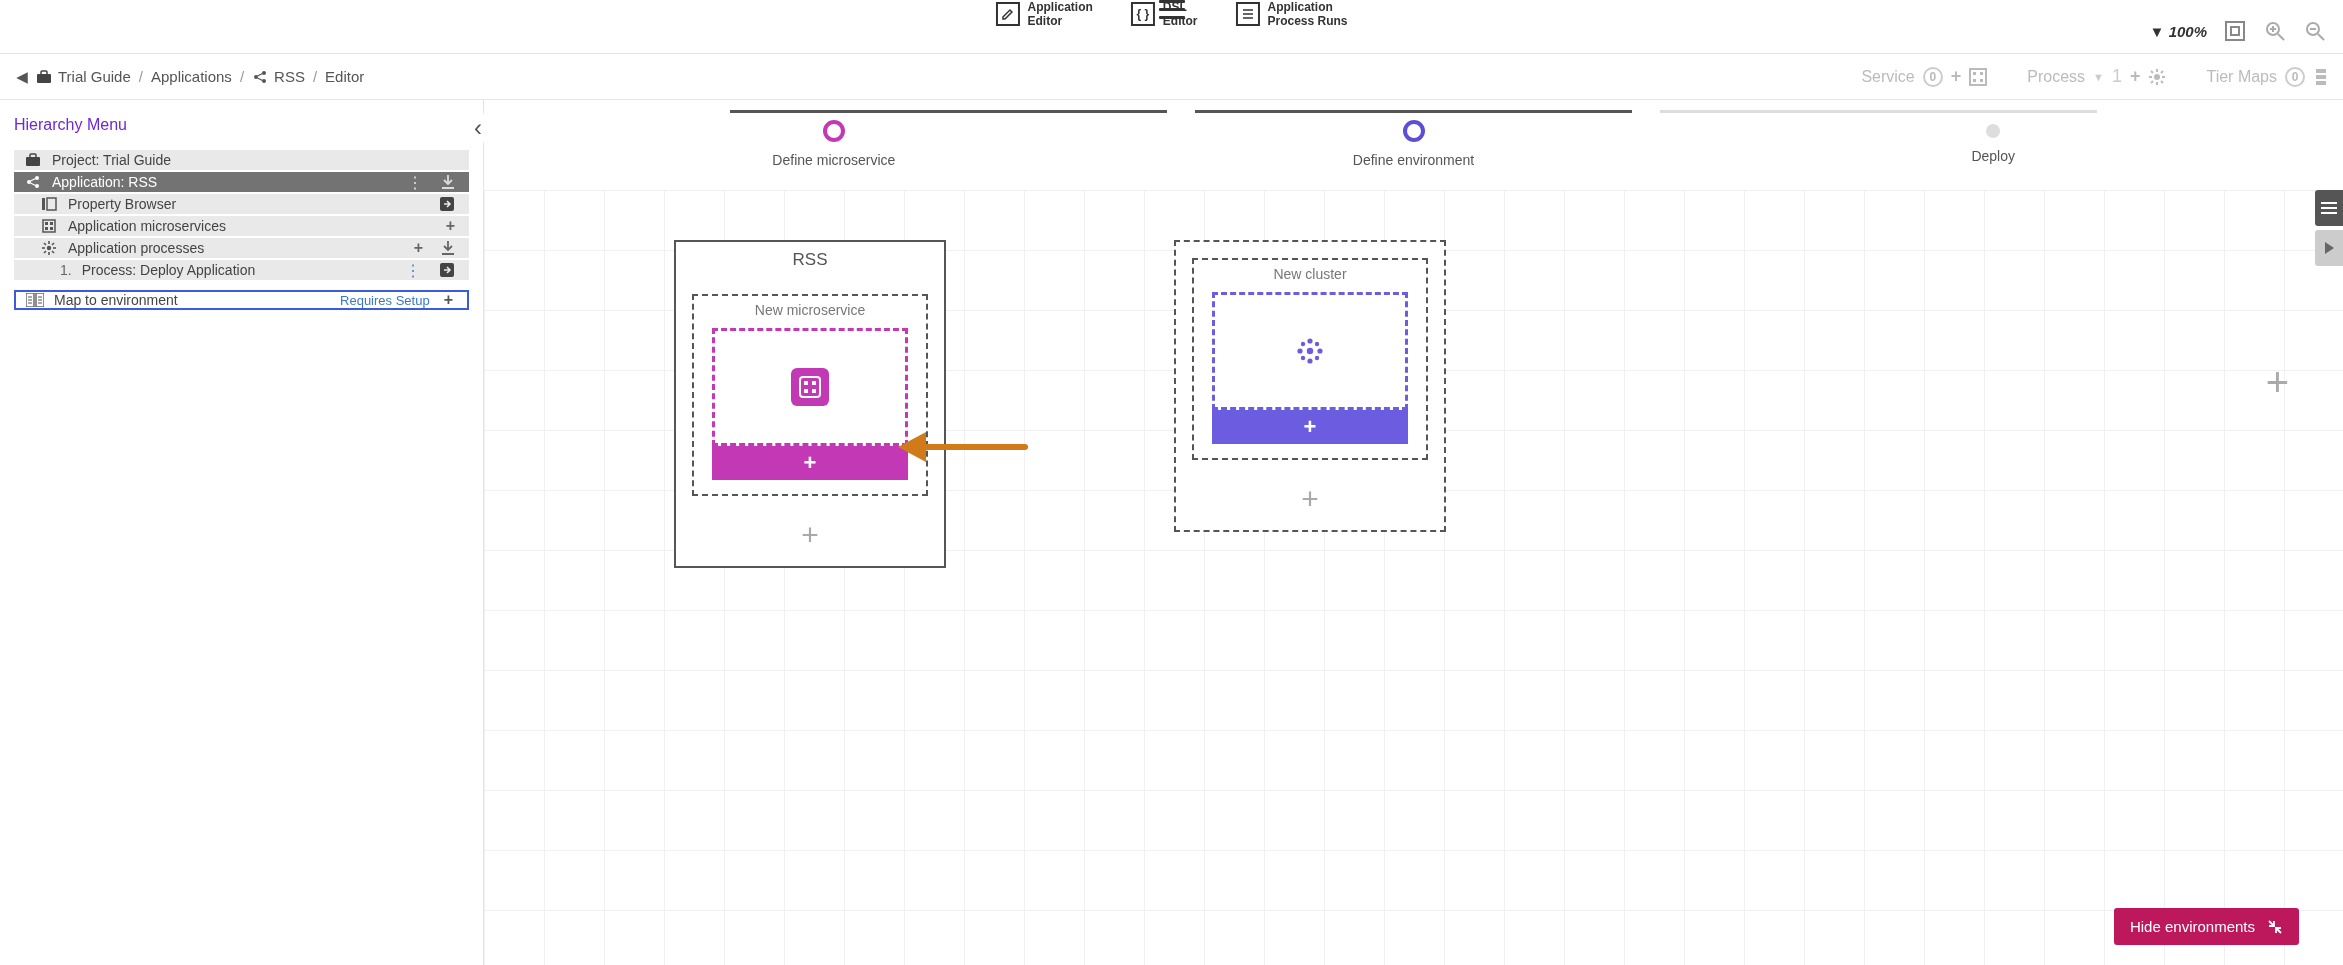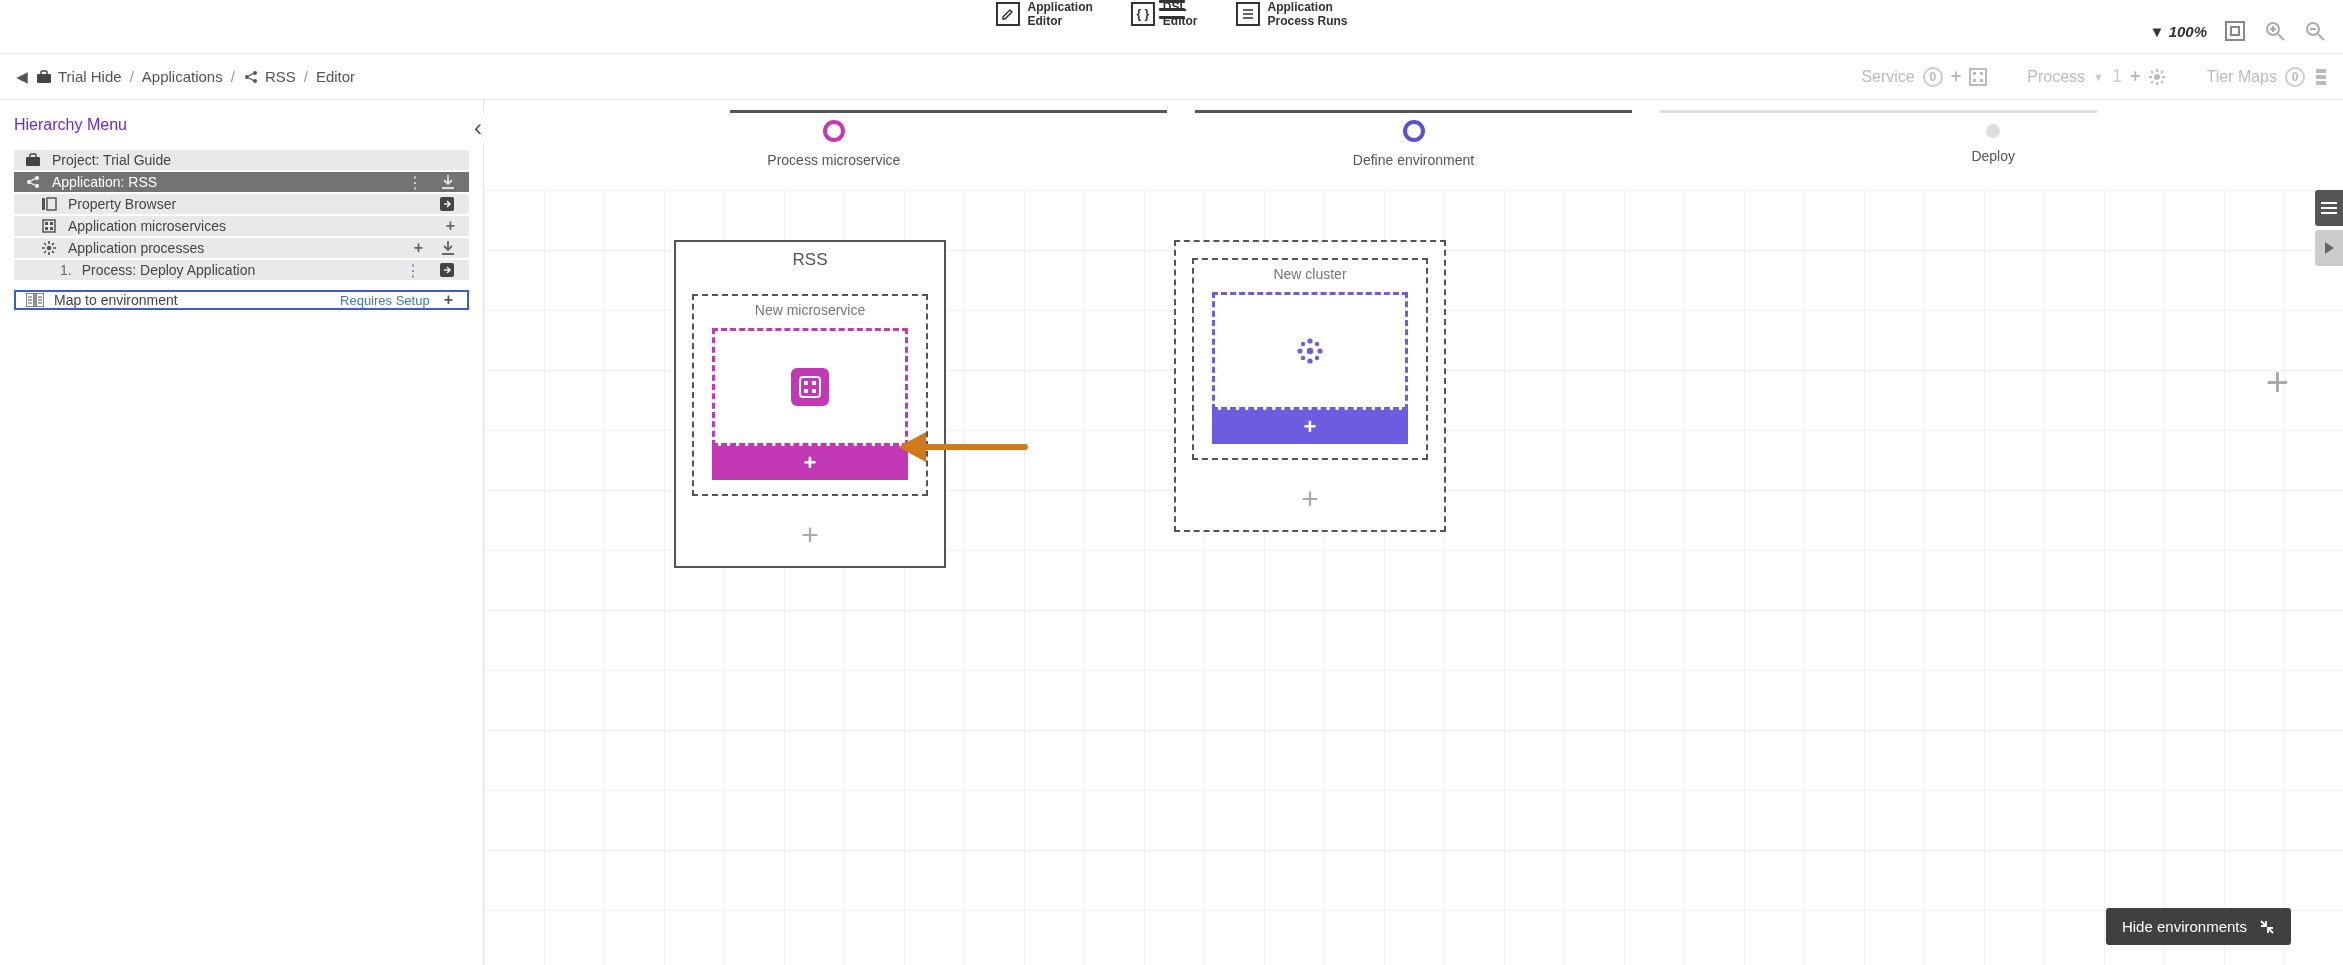--- a/index.html
+++ b/index.html
@@ -77,21 +77,21 @@
 .inner-add.magenta { background:#c238b5; }
 .inner-add.purple { background:#6b5ce0; }
 .card-plus { text-align:center; font-size:30px; color:#aaa; padding:10px 0 14px; cursor:pointer; }
 
 .big-plus { position:absolute; font-size:40px; color:#aaa; cursor:pointer; }
 
 .arrow { position:absolute; top:425px; left:880px; width:130px; height:30px; }
 .arrow-line { position:absolute; top:12px; left:22px; right:0; height:6px; background:#d17a1a; border-radius:3px; }
 .arrow-head { position:absolute; left:0; top:0; width:0; height:0; border-right:28px solid #d17a1a; border-top:15px solid transparent; border-bottom:15px solid transparent; }
 
-.hide-env { position:absolute; right:52px; bottom:20px; background:#404040; color:#fff; padding:10px 16px; border-radius:3px; display:flex; align-items:center; gap:12px; font-size:15px; cursor:pointer; }
+.hide-env { position:absolute; right:44px; bottom:20px; background:#be185d; color:#fff; padding:10px 16px; border-radius:3px; display:flex; align-items:center; gap:12px; font-size:15px; cursor:pointer; }
 
 .right-tabs { position:absolute; right:0; top:90px; display:flex; flex-direction:column; }
 .right-tab { width:28px; height:36px; background:#555; color:#fff; display:flex; align-items:center; justify-content:center; margin-bottom:4px; cursor:pointer; border-top-left-radius:3px; border-bottom-left-radius:3px; }
 .right-tab.light { background:#ccc; color:#666; }
 
 svg { display:block; }
 </style>
 </head>
 <body>
 
@@ -151,21 +151,21 @@
 
 <div class="crumbbar">
   <div class="crumb-left">
     <span class="crumb-ico">◀</span>
     <span class="crumb-ico">
       <svg width="16" height="14" viewBox="0 0 16 14">
           <rect x="1" y="4" width="14" height="9" rx="1" fill="#444"></rect>
           <rect x="5" y="1" width="6" height="4" rx="1" fill="none" stroke="#444" stroke-width="1.5"></rect>
         </svg>
     </span>
-    <span>Trial Hide</span>
+    <span>Trial Guide</span>
     <span class="sep">/</span>
     <span>Applications</span>
     <span class="sep">/</span>
     <span class="crumb-ico">
       <svg width="14" height="14" viewBox="0 0 14 14">
           <circle cx="3" cy="7" r="2" fill="#555"></circle>
           <circle cx="11" cy="3" r="2" fill="#555"></circle>
           <circle cx="11" cy="11" r="2" fill="#555"></circle>
           <line x1="4.5" y1="6" x2="9.5" y2="3.5" stroke="#555" stroke-width="1.3"></line>
           <line x1="4.5" y1="8" x2="9.5" y2="10.5" stroke="#555" stroke-width="1.3"></line>
@@ -349,21 +349,21 @@
   </div>
 
   <div class="canvas-wrap">
 
     <div class="stepper">
       <div class="step-line line1"></div>
       <div class="step-line line2"></div>
       <div class="step-line line3"></div>
       <div class="step">
         <div class="step-circle c1"></div>
-        <div class="step-label">Process microservice</div>
+        <div class="step-label">Define microservice</div>
       </div>
       <div class="step">
         <div class="step-circle c2"></div>
         <div class="step-label">Define environment</div>
       </div>
       <div class="step">
         <div class="step-circle c4"></div>
         <div class="step-label">Deploy</div>
       </div>
     </div>

